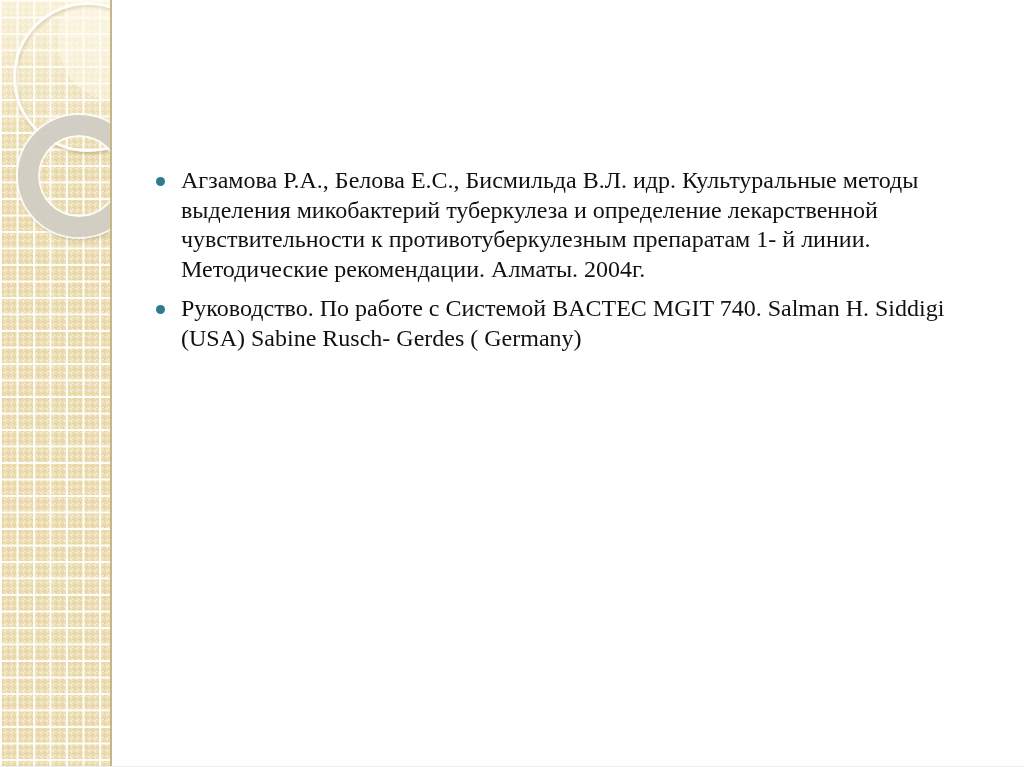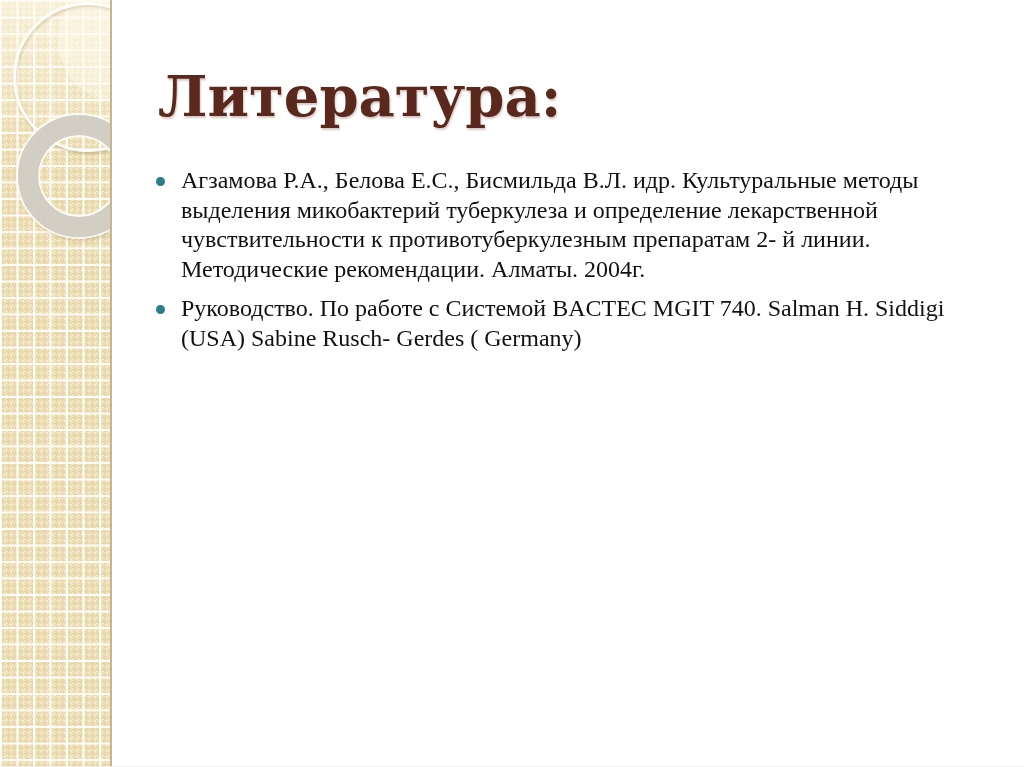--- a/index.html
+++ b/index.html
@@ -133,26 +133,25 @@
 
 <div class="slide">
 
   <aside class="sidebar">
     <div class="sidebar-glow"></div>
     <div class="ring-thin-lens"></div>
     <div class="ring-thin"></div>
     <div class="ring-thick"></div>
   </aside>
 
-  <h1 class="title">Литература:</h1>
 
   <ul class="ref-list">
     <li class="ref-item">
       <span class="bullet-dot"></span>
-      <span class="ref-text">Агзамова Р.А., Белова Е.С., Бисмильда В.Л. идр. Культуральные методы выделения микобактерий туберкулеза и определение лекарственной чувствительности к противотуберкулезным препаратам 2- й линии. Методические рекомендации. Алматы. 2004г.</span>
+      <span class="ref-text">Агзамова Р.А., Белова Е.С., Бисмильда В.Л. идр. Культуральные методы выделения микобактерий туберкулеза и определение лекарственной чувствительности к противотуберкулезным препаратам 1- й линии. Методические рекомендации. Алматы. 2004г.</span>
     </li>
     <li class="ref-item">
       <span class="bullet-dot"></span>
       <span class="ref-text">Руководство. По работе с Системой BACTEC MGIT 740. Salman H. Siddigi  (USA) Sabine Rusch- Gerdes ( Germany)</span>
     </li>
   </ul>
 
   <div class="bottom-line"></div>
 
 </div>

